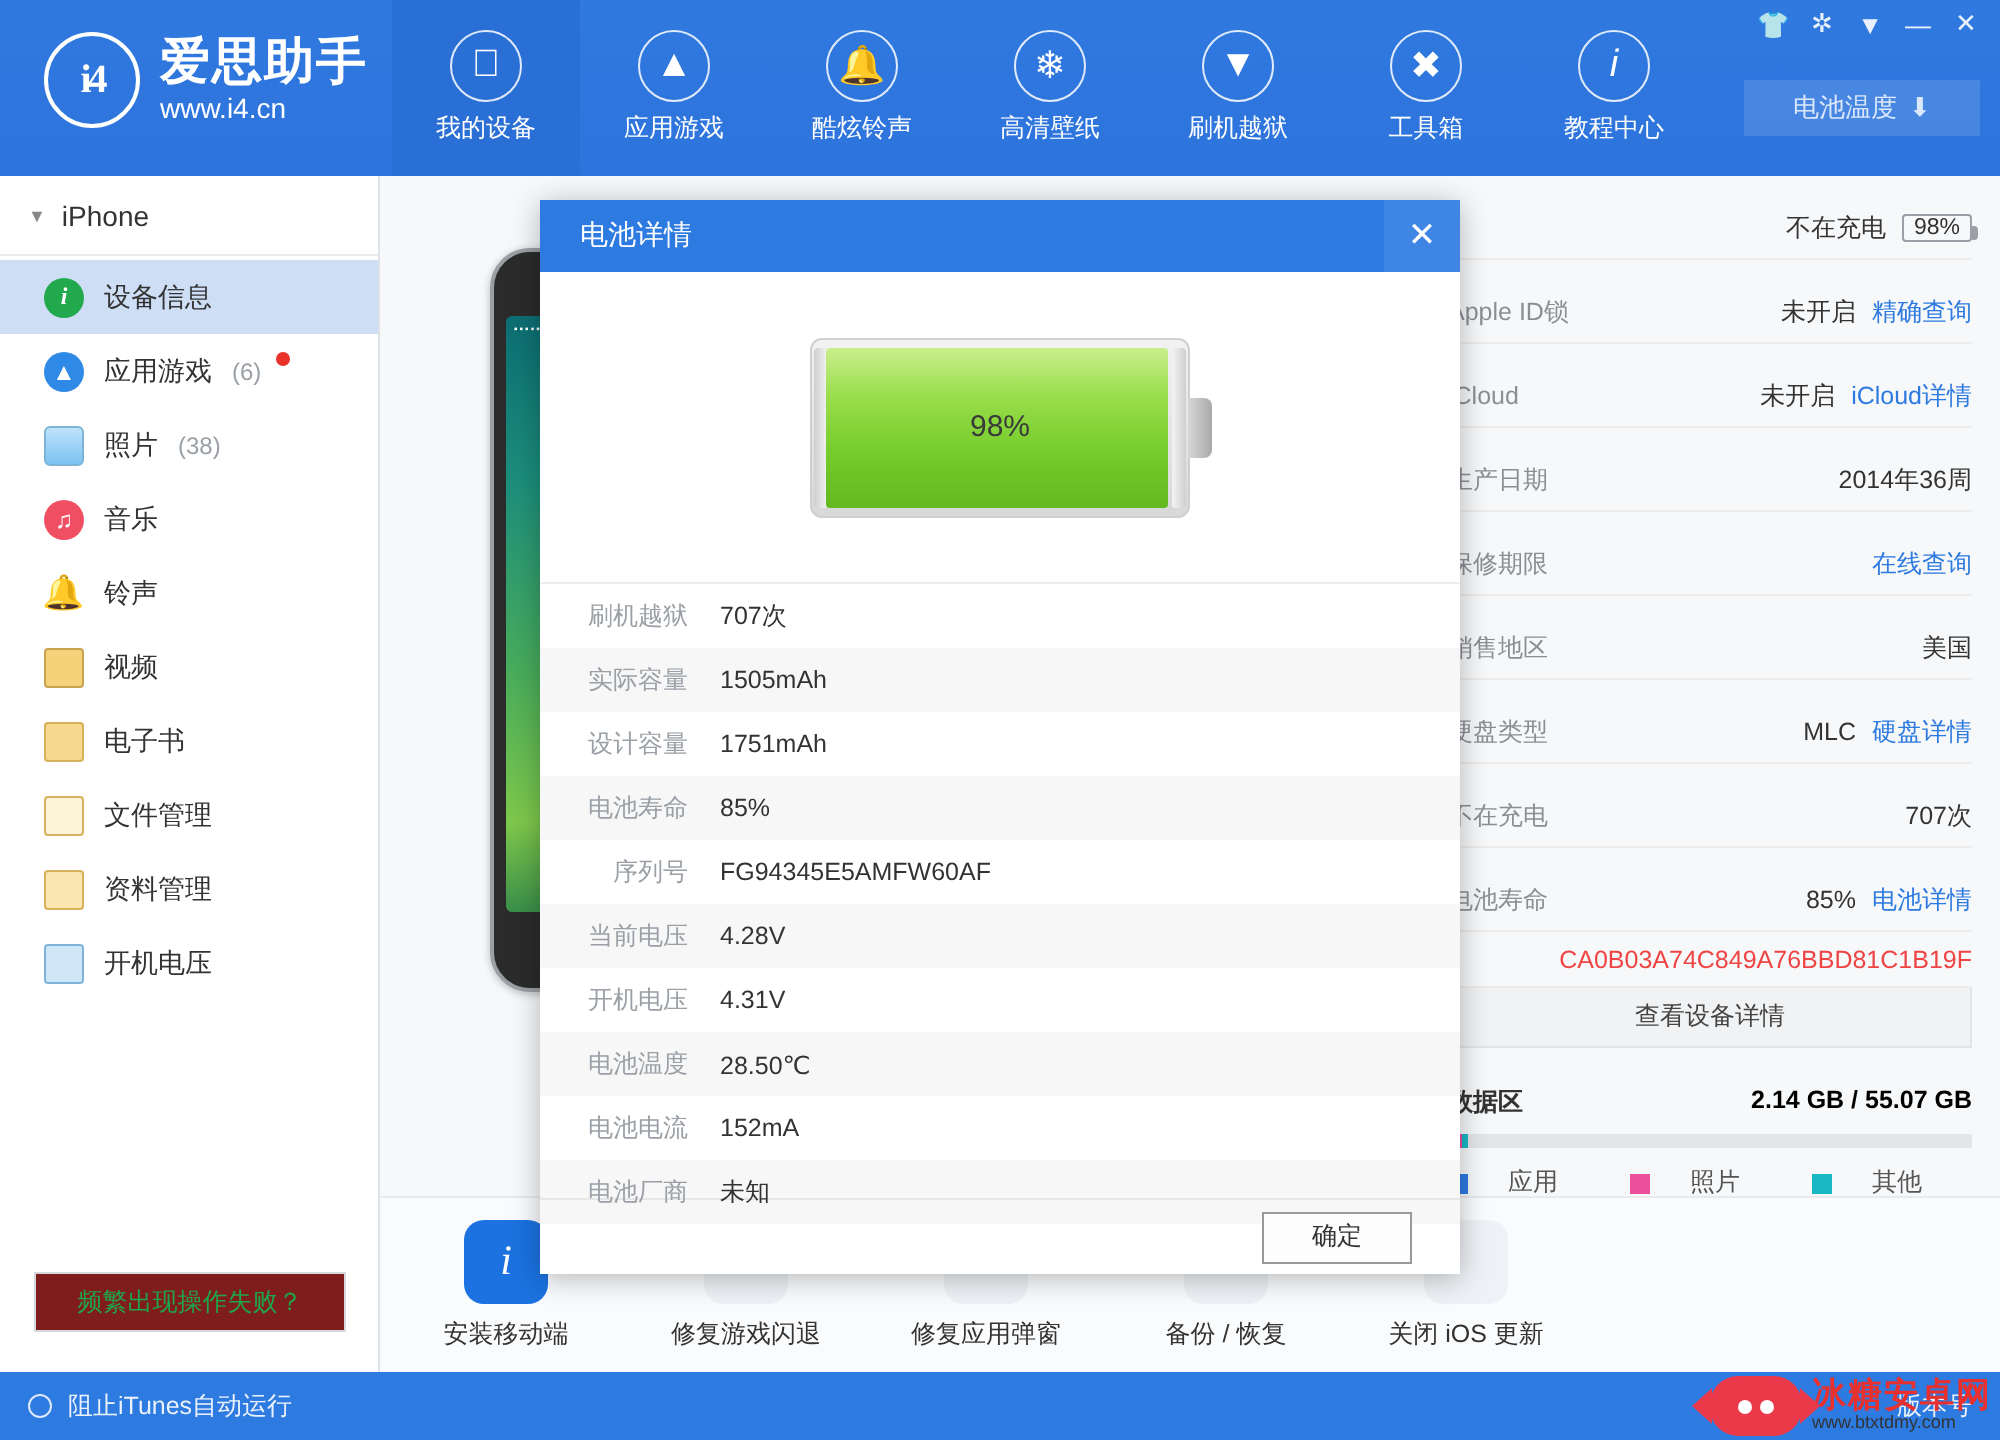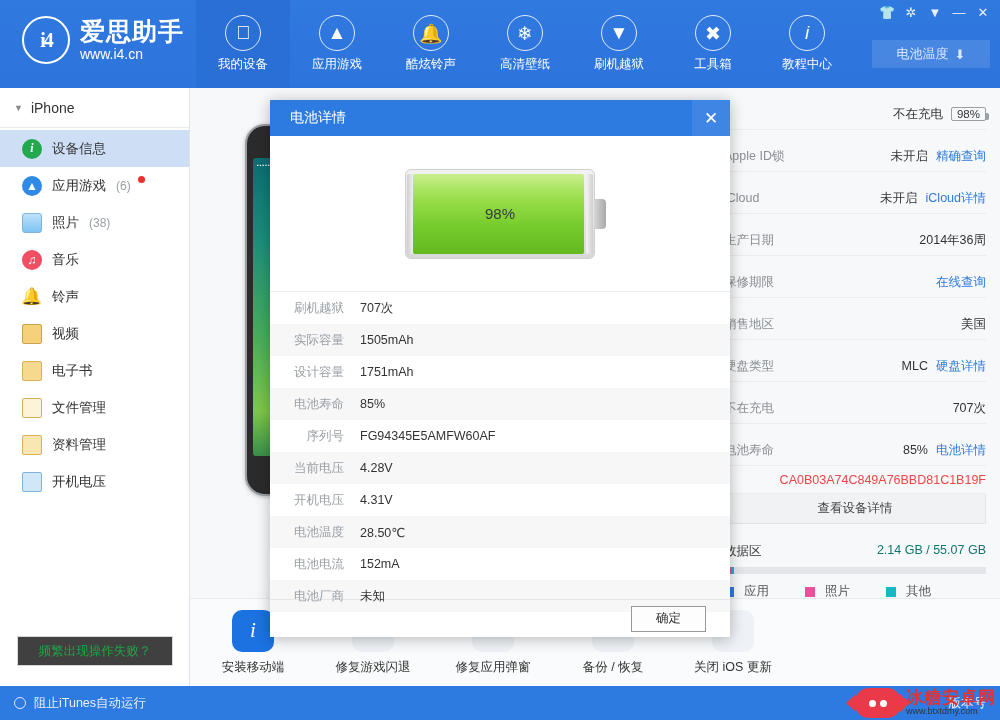--- a/index.html
+++ b/index.html
@@ -82,21 +82,21 @@
   .ic-bell{background:transparent;color:#39a5e8;font-size:17px;}
   .ic-video{background:#f5d27a;border:1px solid #c8a44e;border-radius:2px;}
   .ic-book{background:#f6d98f;border:1px solid #d7b15c;border-radius:2px;}
   .ic-data{background:#fae6b0;border:1px solid #d7b15c;border-radius:2px;}
   .ic-file{background:#fdf3d8;border:1px solid #d7b15c;border-radius:2px;}
   .ic-more{background:#cfe7f7;border:1px solid #7fb4d8;border-radius:2px;}
   .red-dot { width:7px;height:7px;border-radius:50%;background:#e8322a;
              position:relative; top:-6px; left:-3px; }
   .fail-btn {
     position:absolute; left:17px; bottom:20px; width:156px; height:30px;
-    border:1px solid #d6d9dd; background:#404040; color:#1fa54a; font-size:12.5px;
+    border:1px solid #d6d9dd; background:#7f1d1d; color:#1fa54a; font-size:12.5px;
     display:flex;align-items:center;justify-content:center;cursor:pointer;
   }
 
   
   .main {
     position:absolute; left:190px; top:88px; width:810px; height:598px;
     background:#f7f8fa; overflow:hidden;
   }
   .phone {
     position:absolute; left:55px; top:36px; width:132px; height:372px;
@@ -127,29 +127,29 @@
   }
   .batt-chip::after{content:"";position:absolute;right:-4px;top:5px;width:3px;height:7px;background:#9aa0a6;border-radius:0 2px 2px 0;}
   .udid-row { height:28px; display:flex;align-items:center;justify-content:flex-end;
               font-size:12.5px;color:#ef4444;border-bottom:1px solid #ececec;}
   .view-detail {
     height:30px; background:#f1f2f4; border:1px solid #e2e4e7; border-top:none;
     display:flex;align-items:center;justify-content:center; font-size:12.5px; color:#444; cursor:pointer;
   }
 
   .storage { position:absolute; right:14px; top:455px; width:262px; }
-  .st-top { display:flex; justify-content:space-between; font-size:12.5px; }
+  .st-top { display:flex; justify-content:space-between; font-size:12.5px;font-weight:bold; }
   .st-title { color:#333; }
-  .st-num { color:#0f766e; }
+  .st-num { color:#000000; }
   .st-bar { margin-top:7px; height:7px; background:#e3e5e8; display:flex; }
   .st-seg1{width:1.6%;background:#2d7ae0;}
   .st-seg2{width:0.9%;background:#ec4f9c;}
   .st-seg3{width:1.4%;background:#17b8c4;}
   .st-legend { margin-top:9px; display:flex; gap:36px; font-size:12.5px; color:#555; }
-  .lg { display:flex; align-items:center; gap:10px; }
+  .lg { display:flex; align-items:center; gap:20px; }
   .sw { width:10px;height:10px; }
 
   .act-btns { position:absolute; right:30px; top:568px; display:flex; gap:56px; }
   .act { display:flex;flex-direction:column;align-items:center;gap:6px;cursor:pointer;}
   .act-ic { width:58px;height:58px;border-radius:13px;display:flex;align-items:center;justify-content:center;
             font-size:30px;color:#fff;}
 
   .btm-tools {
     position:absolute; left:0; bottom:0; width:810px; height:88px; background:#fafbfc;
     border-top:1px solid #e8eaed; display:flex; align-items:center; padding-left:22px; gap:38px;

